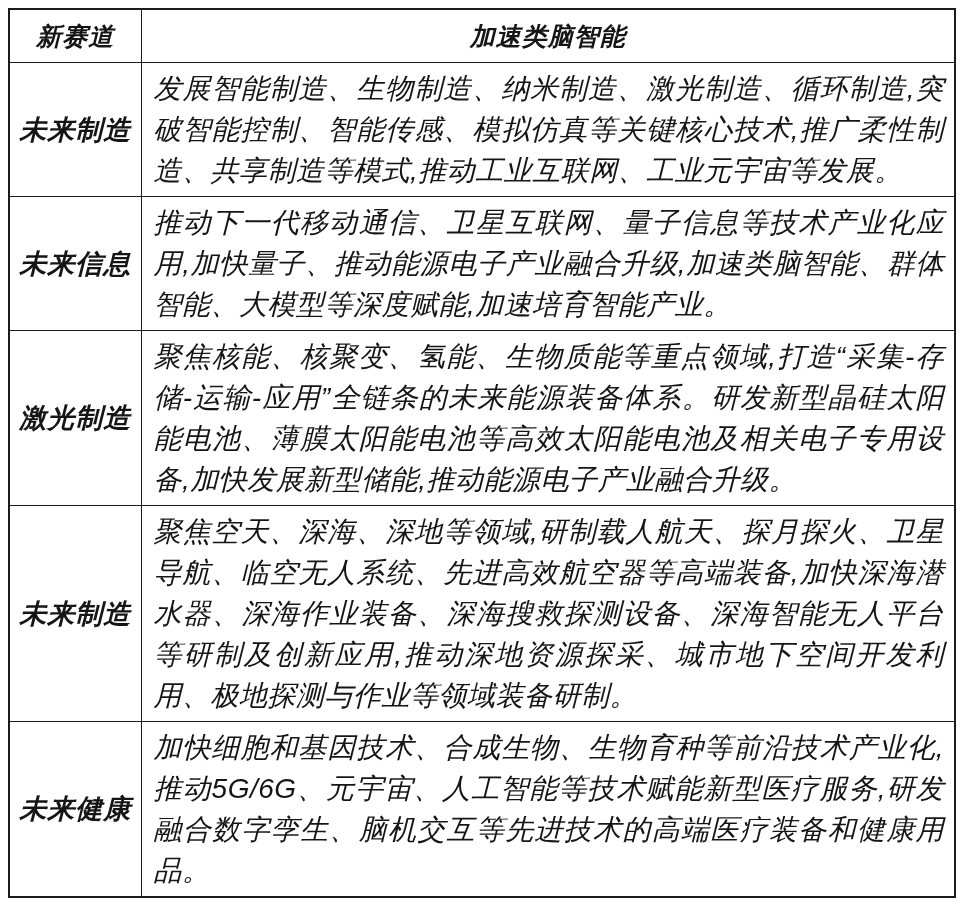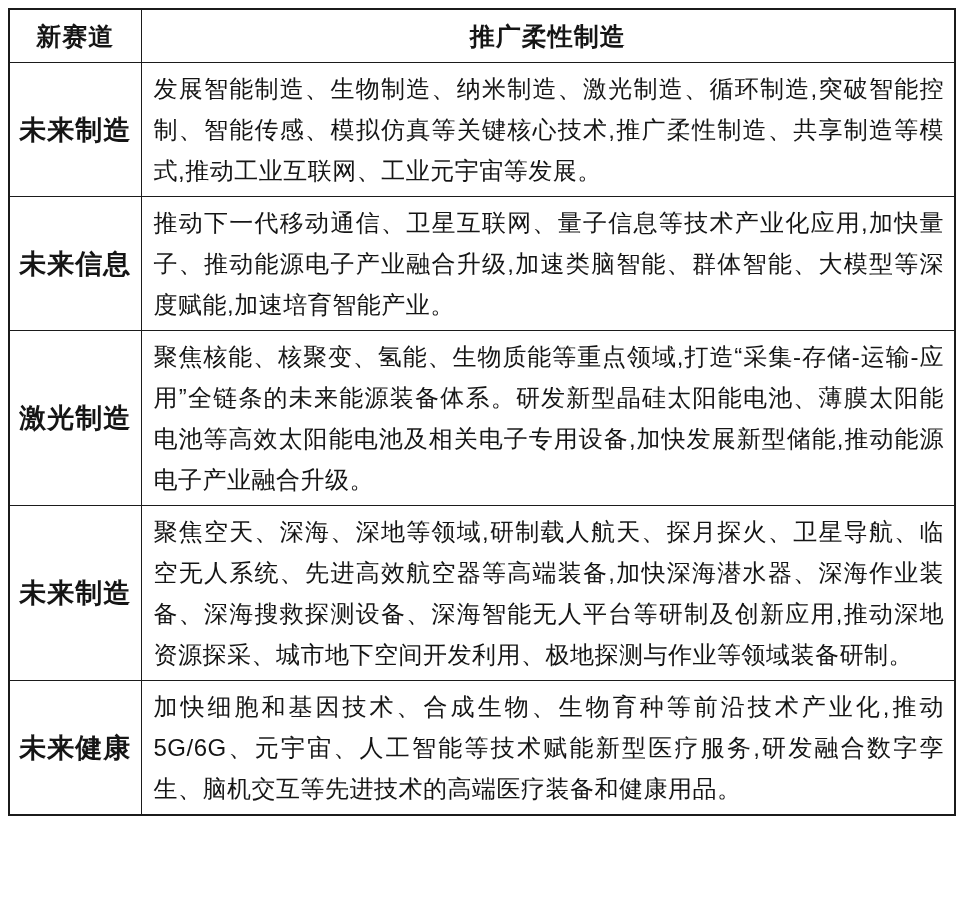--- a/index.html
+++ b/index.html
@@ -17,20 +17,21 @@
     left: 8px;
     top: 8px;
     width: 948px;
   }
   table.dev-table {
     border-collapse: collapse;
     width: 100%;
     table-layout: fixed;
     border: 2px solid #1b1b1b;
     background: #ffffff;
+    font-style: italic;
   }
   table.dev-table col.col-track { width: 132px; }
   table.dev-table th,
   table.dev-table td {
     border: 1px solid #1b1b1b;
   }
   th.hdr {
     font-size: 25px;
     font-weight: bold;
     text-align: center;
@@ -40,41 +41,41 @@
     padding: 0;
   }
   th.track {
     font-size: 27px;
     font-weight: bold;
     vertical-align: middle;
     letter-spacing: 1px;
     padding: 0 4px;
   }
   td.direction {
-    font-size: 24px;
+    font-size: 28px;
     line-height: 41px;
     text-align: justify;
     vertical-align: middle;
     padding: 5px 10px 5px 12px;
     letter-spacing: 0.5px;
   }
 </style>
 </head>
 <body>
 
 <div class="table-wrap">
   <table class="dev-table">
     <colgroup>
       <col class="col-track">
       <col class="col-direction">
     </colgroup>
     <thead>
       <tr>
         <th class="hdr">新赛道</th>
-        <th class="hdr">推广柔性制造</th>
+        <th class="hdr">加速类脑智能</th>
       </tr>
     </thead>
     <tbody>
       <tr>
         <th class="track">未来制造</th>
         <td class="direction">发展智能制造、生物制造、纳米制造、激光制造、循环制造,突破智能控制、智能传感、模拟仿真等关键核心技术,推广柔性制造、共享制造等模式,推动工业互联网、工业元宇宙等发展。</td>
       </tr>
       <tr>
         <th class="track">未来信息</th>
         <td class="direction">推动下一代移动通信、卫星互联网、量子信息等技术产业化应用,加快量子、推动能源电子产业融合升级,加速类脑智能、群体智能、大模型等深度赋能,加速培育智能产业。</td>

